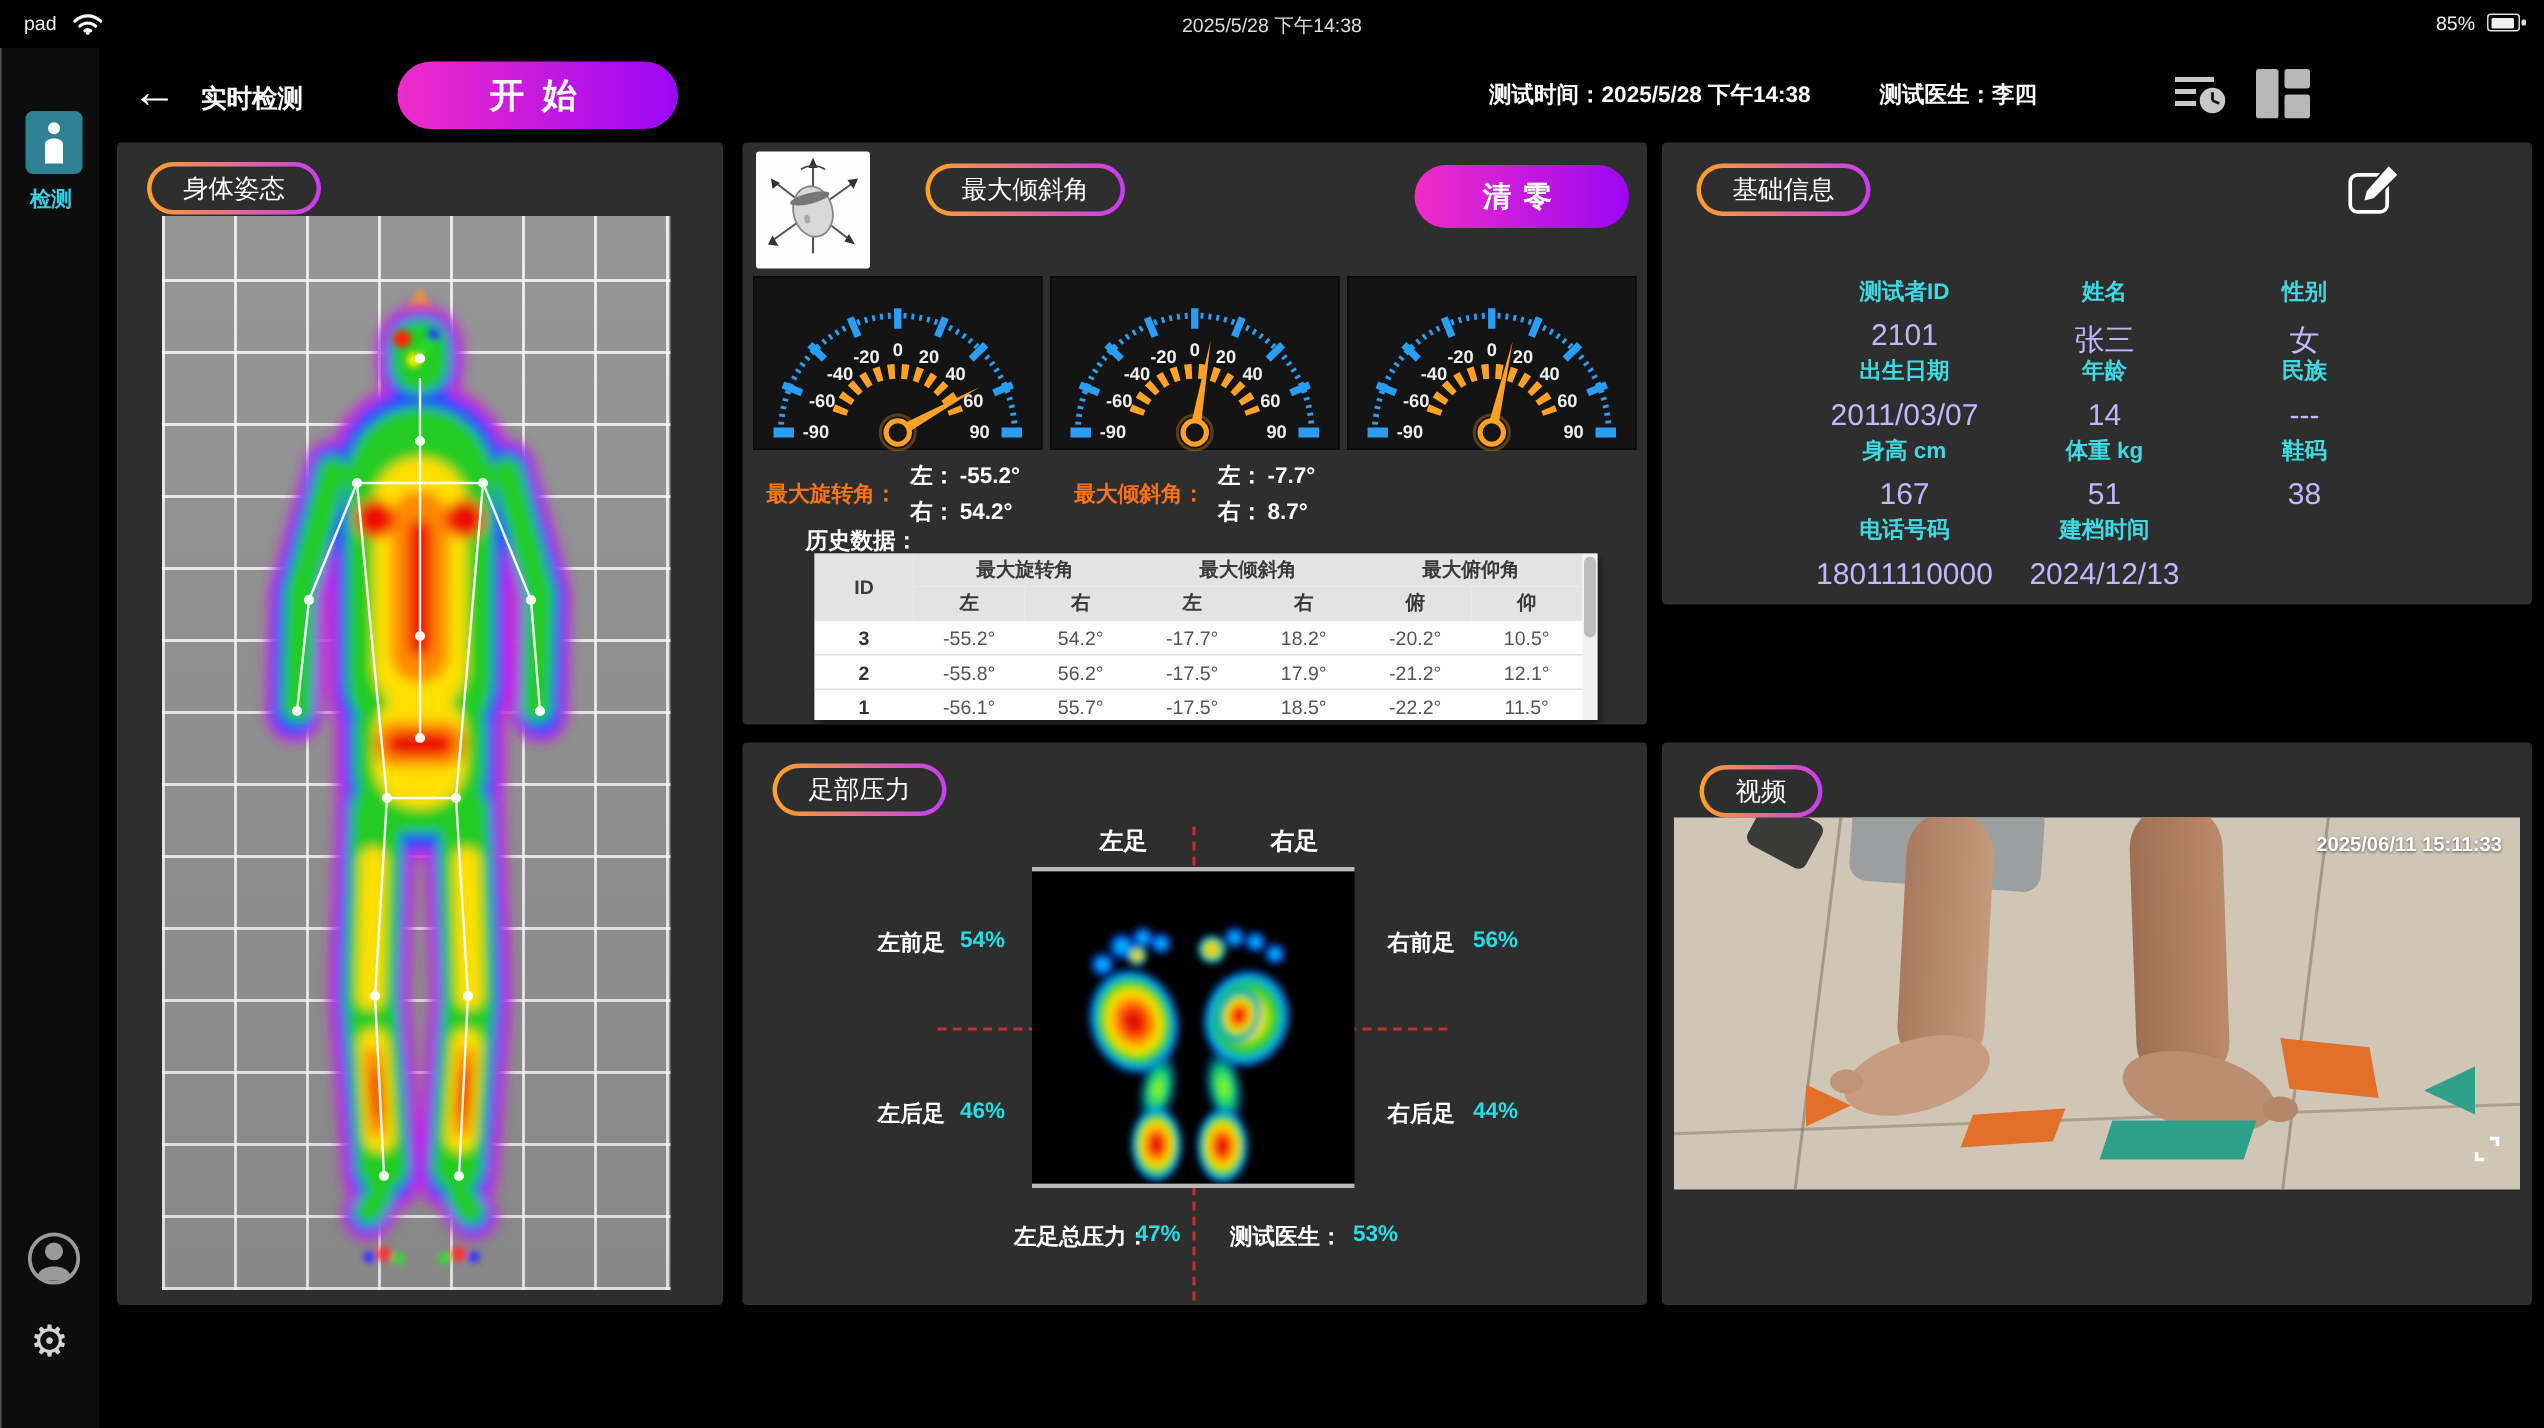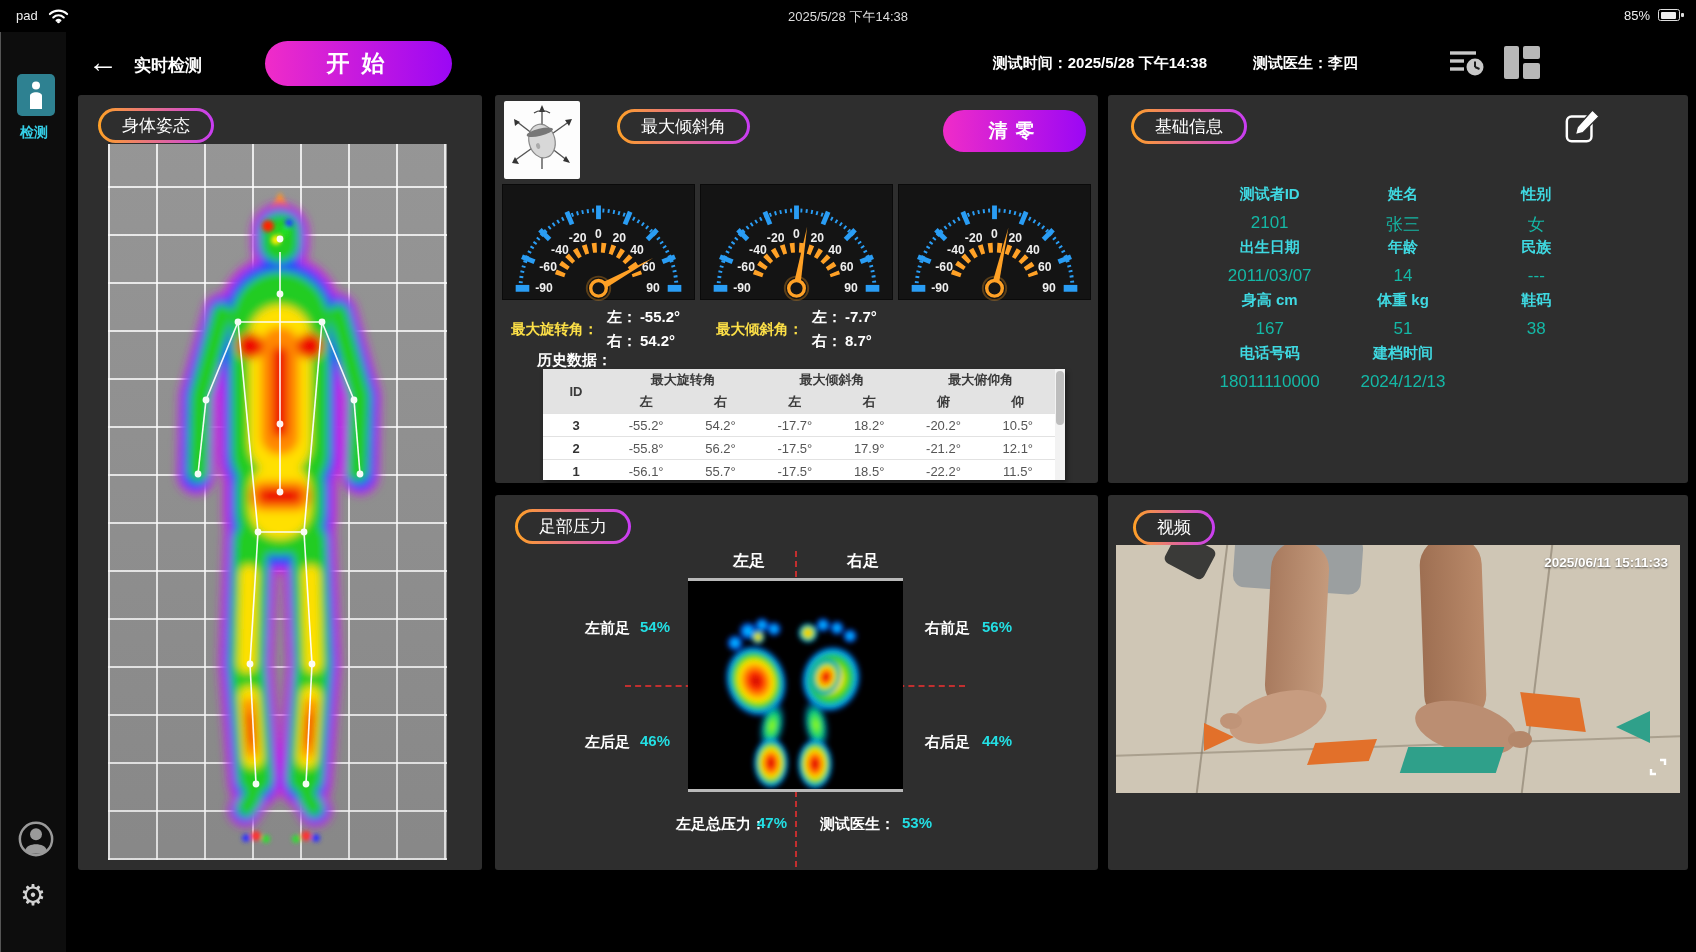--- a/index.html
+++ b/index.html
@@ -34,21 +34,21 @@
     display:flex;align-items:center;justify-content:center;cursor:pointer;}
   .detect-label{position:absolute;left:0;width:66px;top:92px;text-align:center;color:#35d0e8;font-size:14px;font-weight:700;}
   .avatar-icon{position:absolute;left:16px;top:788px;cursor:pointer;}
   .gear-icon{position:absolute;left:19px;top:848px;font-size:29px;color:#d2d2d2;cursor:pointer;line-height:30px;}
 
   
   .panel{position:absolute;background:#2e2e2e;border-radius:3px;}
   .p-body{left:78px;top:95px;width:404px;height:775px;}
   .p-head{left:495px;top:95px;width:603px;height:388px;}
   .p-foot{left:495px;top:495px;width:603px;height:375px;}
-  .p-info{left:1108px;top:95px;width:580px;height:388px;}
+  .p-info{left:1108px;top:95px;width:580px;height:308px;}
   .p-video{left:1108px;top:495px;width:580px;height:375px;}
 
   .badge{position:absolute;background:linear-gradient(90deg,#ffa126,#c93bf5);padding:3px;border-radius:20px;}
   .badge-inner{background:#2e2e2e;border-radius:17px;padding:3px 21px;color:#fff;font-size:17px;white-space:nowrap;}
 
   .grad-btn{background:linear-gradient(90deg,#f02cc8,#9b07f5);border:none;border-radius:21px;color:#fff;cursor:pointer;}
 
   
   .body-img{position:absolute;left:30px;top:49px;width:339px;height:716px;
     background-color:#8f8f8f;
@@ -57,21 +57,21 @@
       repeating-linear-gradient(0deg,rgba(255,255,255,.8) 0 2px,transparent 2px 48px);}
   .body-img svg{position:absolute;left:0;top:0;}
 
   
   .headpose-img{position:absolute;left:9px;top:6px;width:76px;height:78px;background:#fdfdfd;border-radius:2px;}
   .clear-btn{position:absolute;right:12px;top:15px;width:143px;height:42px;font-size:19px;font-weight:700;letter-spacing:8px;padding-left:8px;}
   .gauge-row{position:absolute;left:7px;right:7px;top:89px;height:116px;display:flex;gap:5px;}
   .gauge-box{flex:1;background:#141414;border:1px solid #0a0a0a;}
   .caption-row{position:absolute;left:0;right:0;top:210px;height:48px;display:flex;}
   .gauge-caption{width:33.33%;display:flex;justify-content:center;align-items:center;gap:9px;}
-  .cap-name{font-weight:700;font-size:14.5px;color:#fde047;white-space:nowrap;}
+  .cap-name{font-weight:700;font-size:14.5px;color:#f97316;white-space:nowrap;}
   .cap-vals{display:flex;flex-direction:column;gap:5px;font-size:15px;font-weight:700;color:#fff;}
   .cap-vals i{font-style:normal;margin-right:3px;}
   .history-label{position:absolute;left:42px;top:256px;font-size:15px;font-weight:700;color:#fff;}
   .table-wrap{position:absolute;left:48px;top:274px;width:522px;height:111px;background:#fff;overflow:hidden;box-shadow:2px 3px 5px rgba(0,0,0,.45);}
   table.hist{border-collapse:collapse;width:512px;table-layout:fixed;}
   table.hist th{background:#e3e3e3;color:#3a3a3a;font-size:13px;font-weight:700;padding:2px 0;height:21px;}
   table.hist td{background:#fff;color:#555;font-size:13px;text-align:center;height:23px;border-top:1px solid #e2e2e2;}
   .tbl-scroll{position:absolute;right:0;top:0;bottom:0;width:10px;background:#f2f2f2;}
   .tbl-thumb{position:absolute;top:2px;left:1px;width:8px;height:54px;background:#bdbdbd;border-radius:4px;}
 
@@ -84,21 +84,21 @@
   .quad-label{position:absolute;font-size:15px;font-weight:700;color:#fff;white-space:nowrap;}
   .quad-value{position:absolute;font-size:15px;font-weight:700;color:#23dfe4;white-space:nowrap;}
   .total-label{position:absolute;top:320px;font-size:15px;font-weight:700;color:#fff;white-space:nowrap;}
   .total-value{position:absolute;top:319px;font-size:15px;font-weight:700;color:#23dfe4;white-space:nowrap;}
 
   
   .edit-icon{position:absolute;right:88px;top:14px;cursor:pointer;}
   .info-grid{position:absolute;left:95px;top:90px;width:400px;display:grid;grid-template-columns:1fr 1fr 1fr;row-gap:9px;}
   .info-cell{text-align:center;height:44px;}
   .info-label{color:#3fd9e2;font-size:15px;font-weight:700;}
-  .info-value{color:#14b8a6;font-size:17px;margin-top:9px;}
+  .info-value{color:#c4b5fd;font-size:20px;margin-top:9px;}
 
   
   .video-frame{position:absolute;left:8px;top:50px;width:564px;height:248px;background:#cfc6b5;overflow:hidden;}
   .tile-line-v{position:absolute;top:-10px;bottom:-10px;width:2px;background:rgba(125,114,96,.55);}
   .tile-line-h{position:absolute;left:-10px;right:-10px;height:2px;background:rgba(125,114,96,.45);}
   .leg{position:absolute;border-radius:28px;}
   .foot-shape{position:absolute;border-radius:50%;}
   .tri-orange{position:absolute;width:0;height:0;}
   .video-ts{position:absolute;right:12px;top:10px;font-size:13.5px;font-weight:700;color:#fff;text-shadow:0 1px 2px rgba(0,0,0,.6);}
   .expand-icon{position:absolute;right:12px;bottom:12px;cursor:pointer;}

